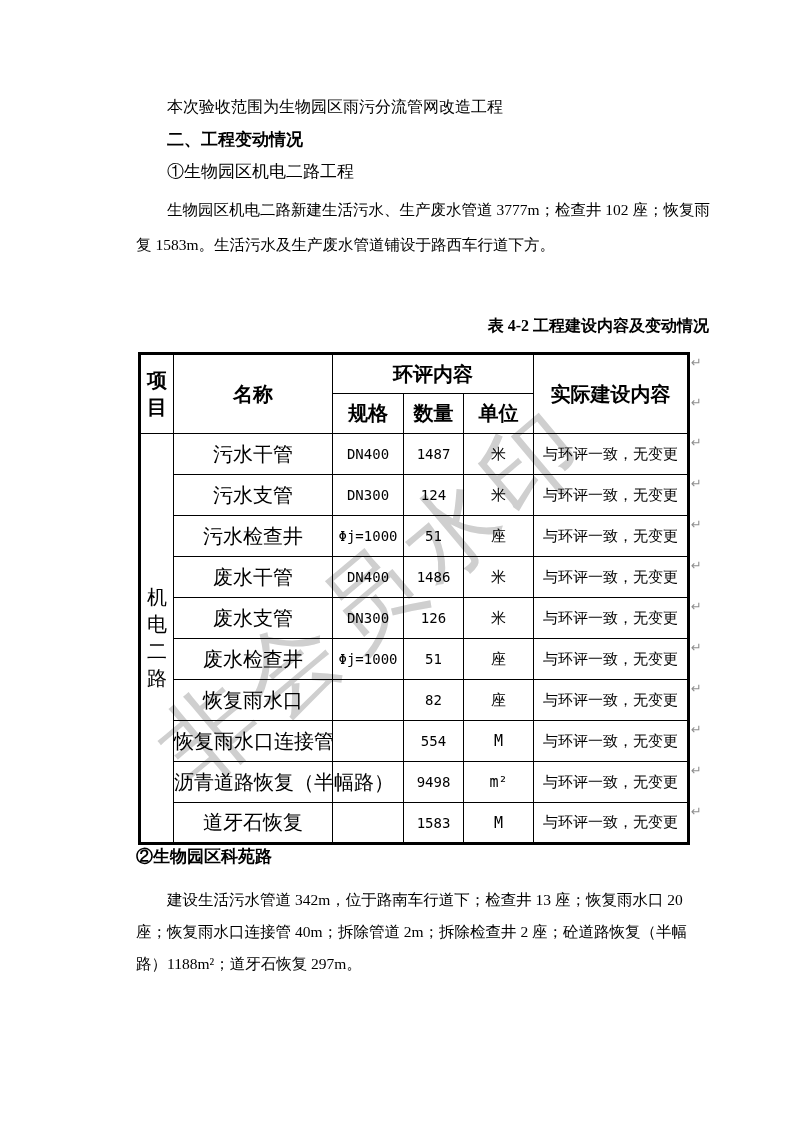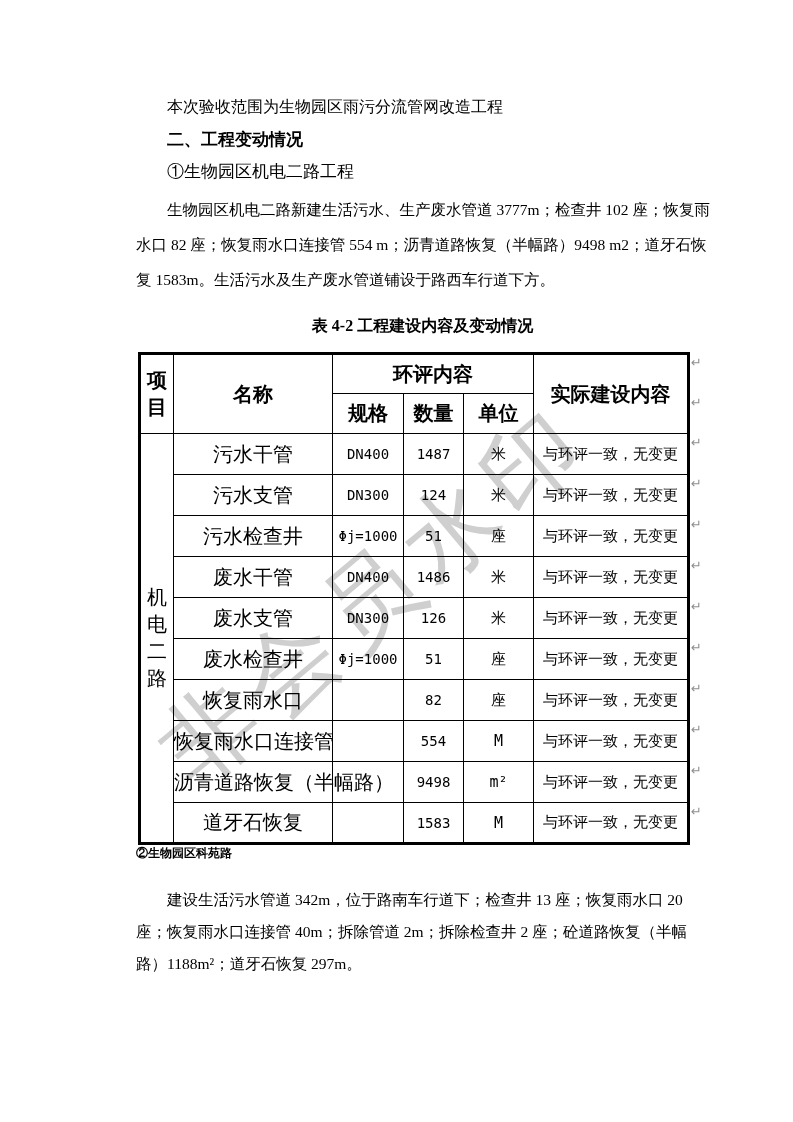--- a/index.html
+++ b/index.html
@@ -19,29 +19,29 @@
     color:#cfcfcf; white-space:nowrap;
     font-family:"Liberation Sans","DejaVu Sans",sans-serif;
     z-index:0; user-select:none;
   }
   
   .content { position:absolute; left:0; top:0; width:793px; height:1122px; z-index:1;margin-left:19px; }
   .abs { position:absolute; }
   .intro   { left:117px; top:97px;  width:573px; font-size:16px; text-indent:31px; white-space:nowrap; }
   .h-sec   { left:117px; top:128px; width:573px; font-size:17px; font-weight:bold; text-indent:31px; white-space:nowrap; }
   .h-sub1  { left:117px; top:160px; width:573px; font-size:17px; font-weight:normal; text-indent:31px; white-space:nowrap; }
-  .h-sub2  { left:117px; top:845px; width:573px; font-size:12px; font-weight:bold; white-space:nowrap; }
+  .h-sub2  { left:117px; top:845px; width:573px; font-size:17px; font-weight:bold; white-space:nowrap; }
   .para    { left:117px; width:580px; font-size:15.5px; }
   .para1   { top:192px; }
   .para1 .pline { height:35px; line-height:35px; }
   .para2   { top:884px; }
   .para2 .pline { height:32px; line-height:32px; }
   .pline   { white-space:nowrap; }
   .pline.first { text-indent:31px; }
-  .caption { left:117px; width:573px; text-align:center; font-weight:bold; font-size:16px; white-space:nowrap; }
+  .caption { left:117px; width:573px; text-align:right; font-weight:bold; font-size:16px; white-space:nowrap; }
   .cap1 { top:316px; }
   .cap2 { top:995px; }
   
   table.t42 {
     position:absolute; left:119px; top:352px;
     border-collapse:collapse; table-layout:fixed;
     width:549px;
     border:3px solid #000;
   }
   table.t42 td {
@@ -73,21 +73,20 @@
 <div class="content">
 
   <div class="abs intro">本次验收范围为生物园区雨污分流管网改造工程</div>
 
   <div class="abs h-sec">二、工程变动情况</div>
 
   <div class="abs h-sub1">①生物园区机电二路工程</div>
 
   <div class="abs para para1">
     <div class="pline first">生物园区机电二路新建生活污水、生产废水管道 3777m；检查井 102 座；恢复雨</div>
-    <div class="pline">水口 82 座；恢复雨水口连接管 554 m；沥青道路恢复（半幅路）9498 m2；道牙石恢</div>
     <div class="pline">复 1583m。生活污水及生产废水管道铺设于路西车行道下方。</div>
   </div>
 
   <div class="abs caption cap1">表 4-2 工程建设内容及变动情况</div>
 
   <table class="t42">
     <colgroup>
       <col style="width:34px">
         <col style="width:159px">
         <col style="width:71px">

